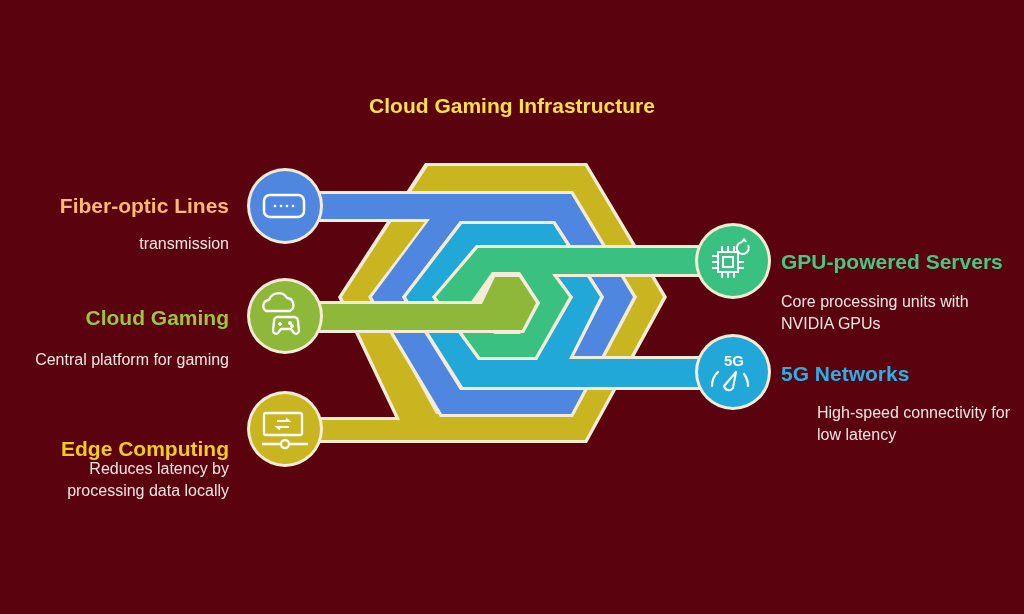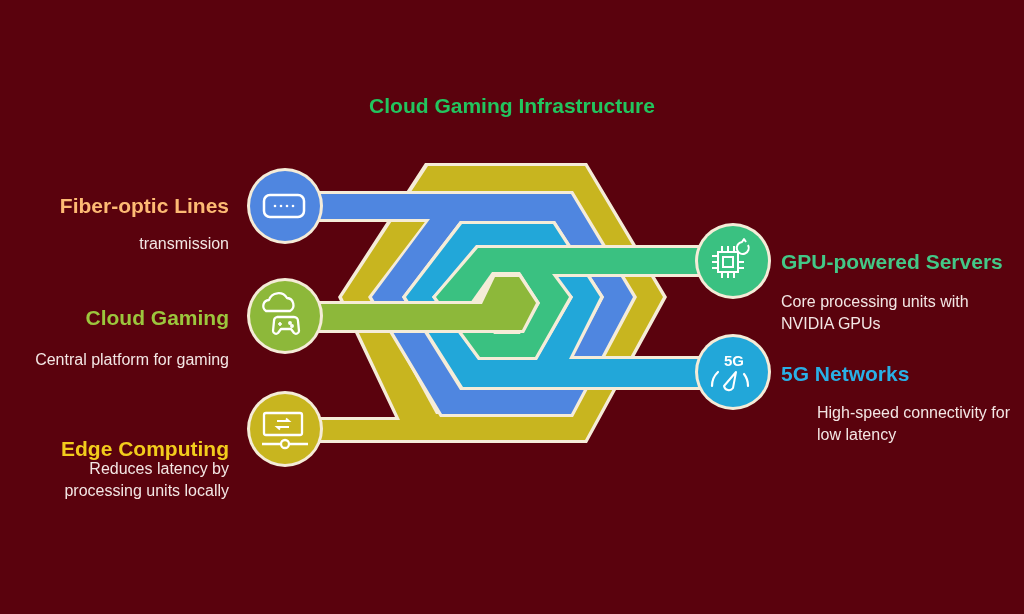--- a/index.html
+++ b/index.html
@@ -5,21 +5,21 @@
   html, body { margin: 0; padding: 0; }
   body {
     width: 1024px; height: 614px; overflow: hidden;
     background: #5a020d;
     font-family: "Liberation Sans", "DejaVu Sans", sans-serif;
     position: relative;
   }
   #diagram { position: absolute; left: 0; top: 0; }
   .title {
     position: absolute; left: 0; width: 1024px; top: 94px;
-    text-align: center; color: #22c55e; font-weight: bold; font-size: 21px;
+    text-align: center; color: #fde047; font-weight: bold; font-size: 21px;
   }
   .label {
     position: absolute; font-weight: bold; font-size: 21px; white-space: nowrap;
   }
   .desc {
     position: absolute; color: #f3e6e4; font-size: 16px; line-height: 22px;
   }
   .left { text-align: right; }
   .right { text-align: left; }
 </style>
@@ -125,21 +125,21 @@
 </div>
 
 <div class="label left" style="right:795px; top:306px; color:#9cc63d;">Cloud Gaming</div>
 <div class="desc left" style="right:795px; top:349px;">
   <div>Central platform for gaming</div>
 </div>
 
 <div class="label left" style="right:795px; top:418px; color:#f2cc1c;margin-top:19px;">Edge Computing</div>
 <div class="desc left" style="right:795px; top:458px;">
   <div>Reduces latency by</div>
-  <div>processing units locally</div>
+  <div>processing data locally</div>
 </div>
 
 <div class="label right" style="left:781px; top:250px; color:#43c887;">GPU-powered Servers</div>
 <div class="desc right" style="left:781px; top:291px;">
   <div>Core processing units with</div>
   <div>NVIDIA GPUs</div>
 </div>
 
 <div class="label right" style="left:781px; top:362px; color:#2ab0e6;">5G Networks</div>
 <div class="desc right" style="left:781px; top:402px;margin-left:36px;">

